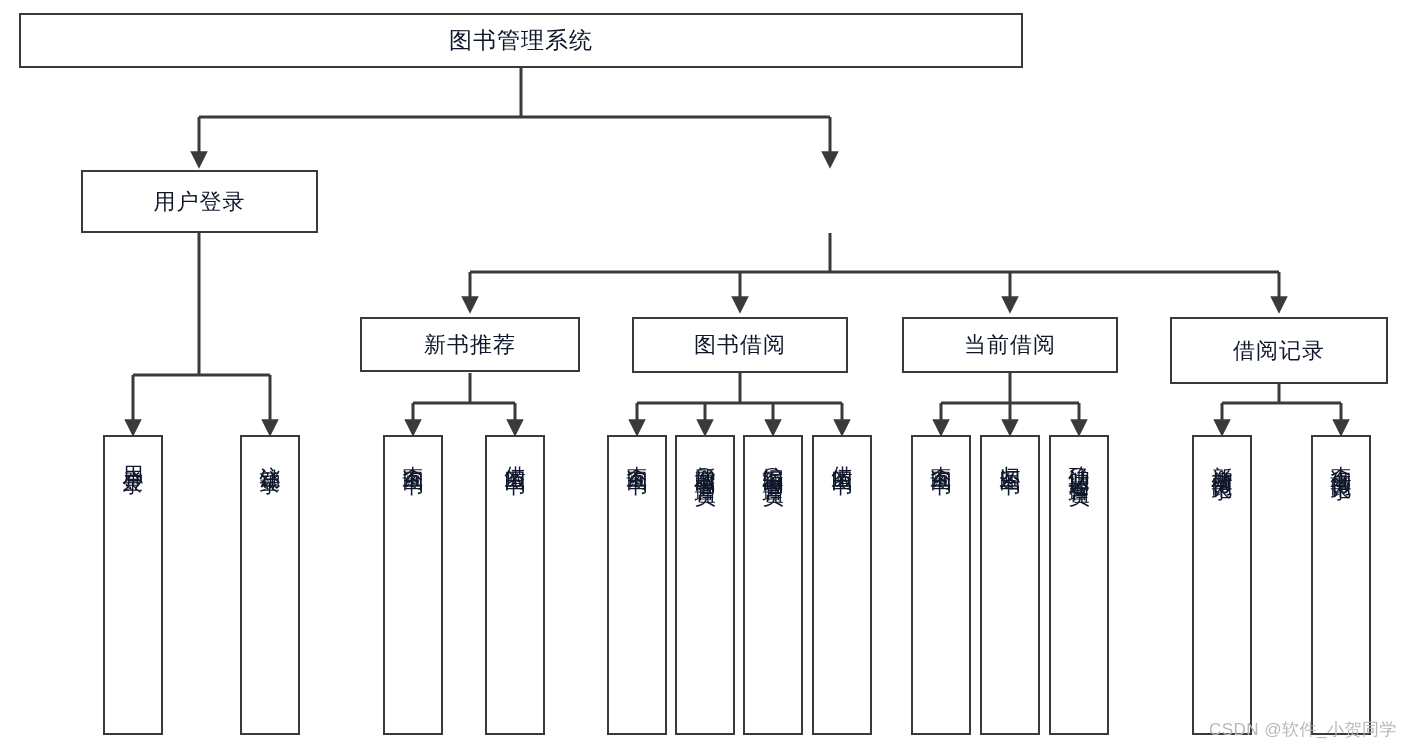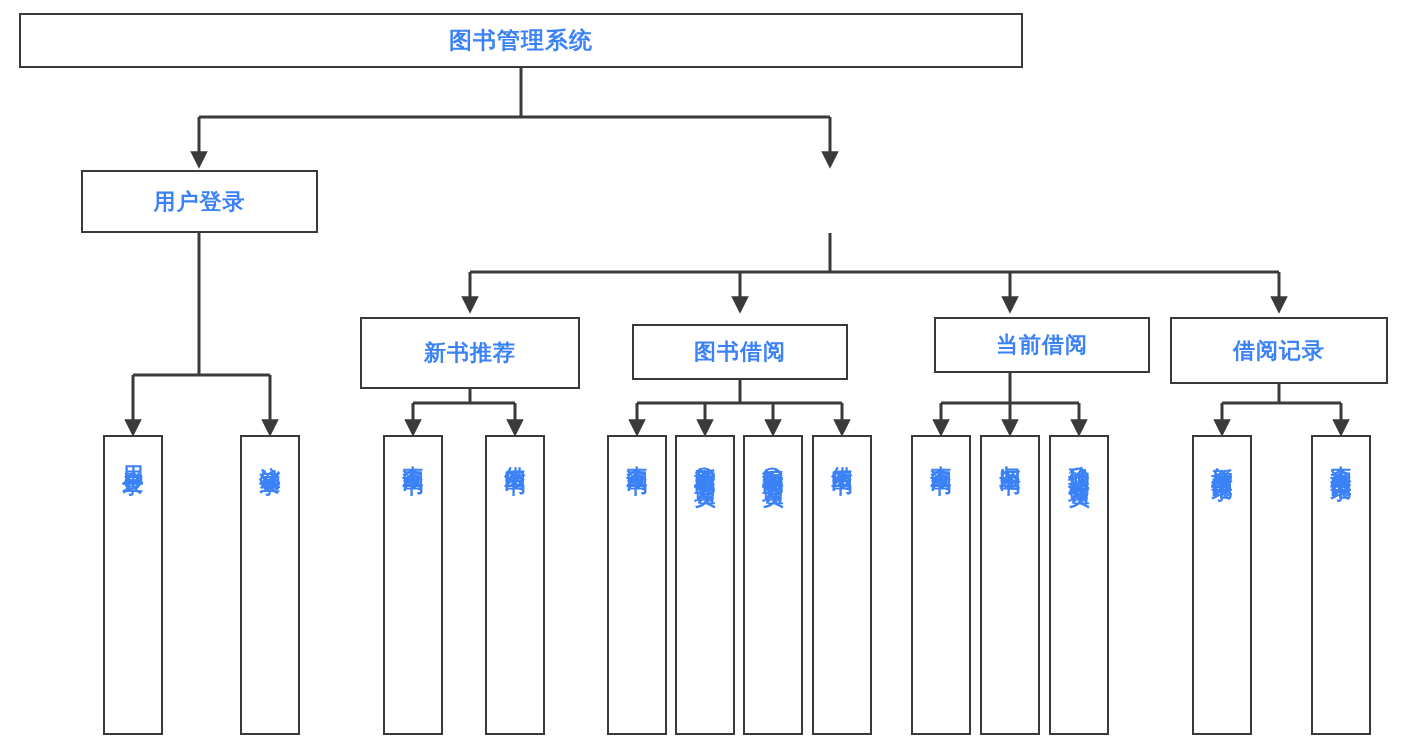--- a/index.html
+++ b/index.html
@@ -33,24 +33,23 @@
     background: #ffffff;
     border: 2.5px solid #3a3a3a;
     display: flex;
     align-items: center;
     justify-content: center;
     z-index: 2;
   }
   .node-label {
     font-size: 22px;
     line-height: 1.18;
-    color: #3b82f6;
+    color: #0f172a;
     letter-spacing: 1px;
     white-space: nowrap;
-    font-weight: bold;
   }
   
   .node.root .node-label { font-size: 23px; }
   
   .node.hbox .node-label { font-size: 22px; }
   
   .node.leaf {
     align-items: flex-start;
     justify-content: center;
     padding-top: 12px;
@@ -133,29 +132,29 @@
 
   <div class="node root" style="left:19px; top:13px; width:1004px; height:55px;">
     <span class="node-label">图书管理系统</span>
   </div>
 
   <div class="node hbox" style="left:81px; top:170px; width:237px; height:63px;">
     <span class="node-label">用户登录</span>
   </div>
 
 
-  <div class="node hbox" style="left:360px; top:317px; width:220px; height:72px;">
+  <div class="node hbox" style="left:360px; top:317px; width:220px; height:55px;">
     <span class="node-label">新书推荐</span>
   </div>
 
-  <div class="node hbox" style="left:632px; top:324px; width:216px; height:56px;">
+  <div class="node hbox" style="left:632px; top:317px; width:216px; height:56px;">
     <span class="node-label">图书借阅</span>
   </div>
 
-  <div class="node hbox" style="left:934px; top:317px; width:216px; height:56px;">
+  <div class="node hbox" style="left:902px; top:317px; width:216px; height:56px;">
     <span class="node-label">当前借阅</span>
   </div>
 
   <div class="node hbox" style="left:1170px; top:317px; width:218px; height:67px;">
     <span class="node-label">借阅记录</span>
   </div>
 
   <div class="node leaf" style="left:103px; top:435px; width:60px; height:300px;">
     <span class="node-label">用户登录</span>
   </div>
@@ -201,14 +200,15 @@
   </div>
 
   <div class="node leaf" style="left:1192px; top:435px; width:60px; height:300px;">
     <span class="node-label">新增借阅记录</span>
   </div>
 
   <div class="node leaf" style="left:1311px; top:435px; width:60px; height:300px;">
     <span class="node-label">查询借阅记录</span>
   </div>
 
+  <div class="watermark">CSDN @软件_小贺同学</div>
 
 </div>
 
 </body></html>

